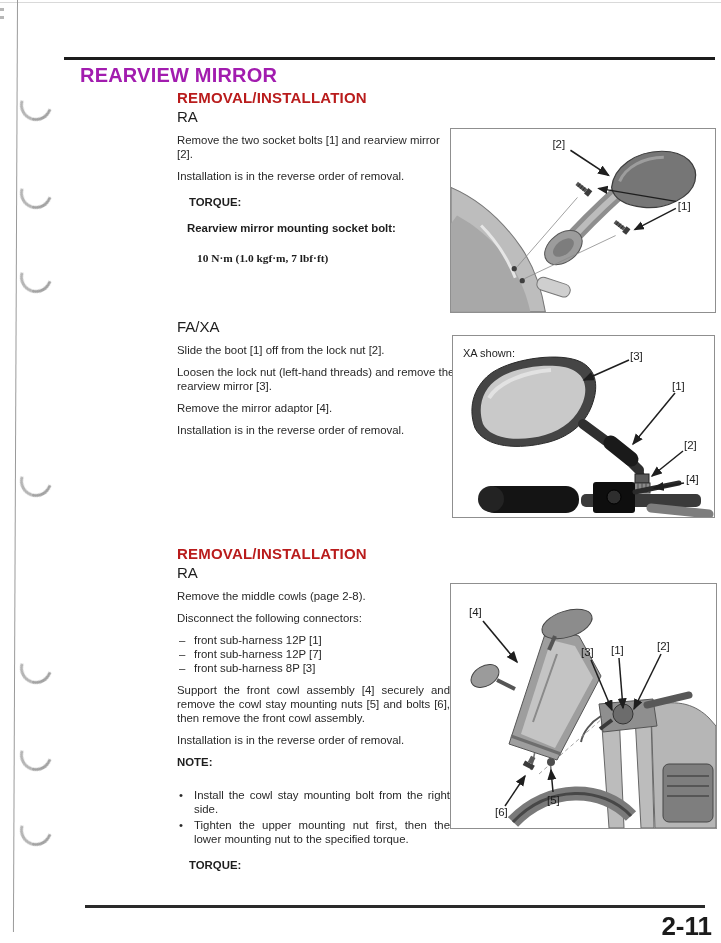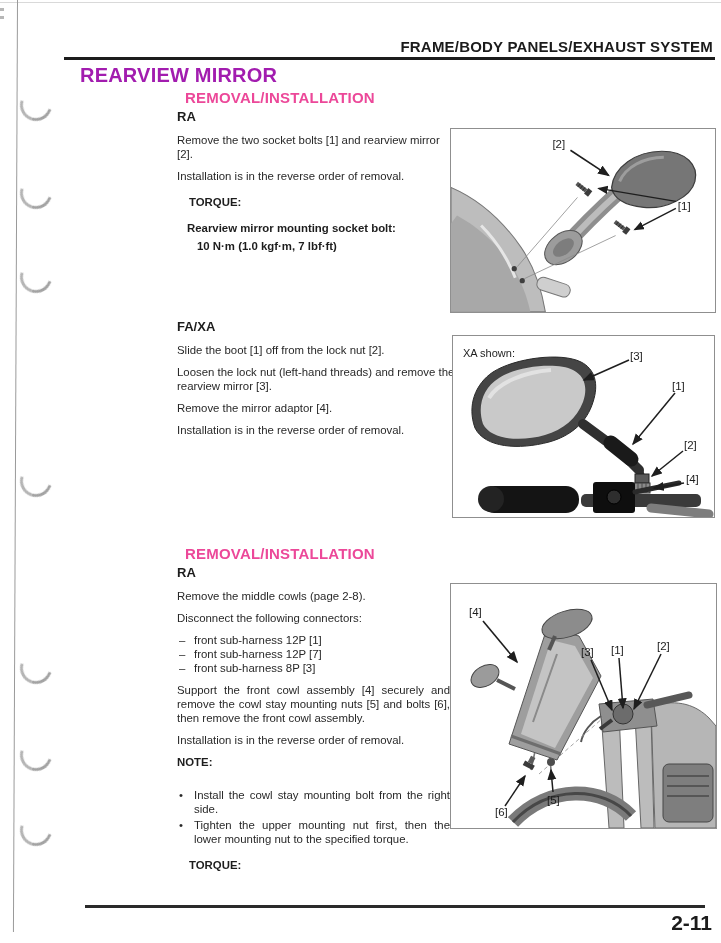--- a/index.html
+++ b/index.html
@@ -9,32 +9,32 @@
   .top-edge{position:absolute;left:0;top:2px;width:721px;height:1px;background:#d9d9d9;}
   .bind-line{position:absolute;left:17px;top:0;width:1px;height:932px;background:#9a9a9a;transform:rotate(0.25deg);transform-origin:top;}
   .edge-mark{position:absolute;left:0;width:4px;height:3px;background:#b7b7b7;}
   .hole{position:absolute;left:20px;width:26px;height:26px;border-radius:50%;
         border:3px solid transparent;border-left-color:#b5b5b5;border-bottom-color:#a3a3a3;
         transform:rotate(-28deg);filter:blur(0.4px);}
   
   .header-title{position:absolute;top:38px;right:8px;font-size:15px;font-weight:bold;letter-spacing:0.2px;color:#1b1b1b;}
   .header-rule{position:absolute;left:64px;top:57px;width:651px;height:3px;background:#1c1c1c;}
   .footer-rule{position:absolute;left:85px;top:905px;width:620px;height:3px;background:#2a2a2a;}
-  .page-number{position:absolute;top:911px;right:9px;font-size:21px;font-weight:bold;color:#1b1b1b;}
+  .page-number{position:absolute;top:911px;right:9px;font-size:26px;font-weight:bold;color:#1b1b1b;}
   
   .h1{position:absolute;left:80px;font-size:20px;font-weight:bold;color:#a21caf;letter-spacing:0.2px;}
   .col{position:absolute;left:177px;font-size:11.4px;line-height:14px;color:#282828;}
-  .col h2{margin:0 0 5px 8px;font-size:15px;font-weight:bold;color:#ec4899;letter-spacing:0.2px;}
-  .col h3{margin:0 0 9px 0;font-size:13px;font-weight:bold;color:#1d1d1d;}
+  .col h2{margin:0 0 5px 0;font-size:15px;font-weight:bold;color:#b91c1c;letter-spacing:0.2px;}
+  .col h3{margin:0 0 9px 0;font-size:15px;font-weight:normal;color:#1d1d1d;}
   .col p{margin:0 0 8px 0;}
   .just{text-align:justify;}
   .torque{font-weight:bold;color:#1d1d1d;}
   .torque .t1{margin:12px;}
   .torque .t2{margin:0 0 0 10px;}
-  .torque .t3{margin:4px 0 0 20px;}
+  .torque .t3{margin:16px 0 0 20px;font-family:Liberation Serif, serif;}
   ul.plain{list-style:none;margin:0 0 8px 0;padding:0;}
   ul.plain li{position:relative;padding-left:17px;margin:0;}
   ul.plain li .mk{position:absolute;left:2px;top:0;}
   ul.note li{margin-bottom:2px;text-align:justify;}
   
   .fig{position:absolute;background:#fff;border:1px solid #8f8f8f;}
   .fig svg{display:block;width:100%;height:100%;}
   svg text{font-family:"Liberation Sans",sans-serif;font-size:11.5px;fill:#1e1e1e;}
   svg text.cap{font-size:11px;}
 </style>
@@ -48,21 +48,20 @@
   <div class="edge-mark" style="top:8px"></div>
   <div class="edge-mark" style="top:16px"></div>
   <div class="hole" style="top:89px"></div>
   <div class="hole" style="top:177px"></div>
   <div class="hole" style="top:261px"></div>
   <div class="hole" style="top:465px"></div>
   <div class="hole" style="top:652px"></div>
   <div class="hole" style="top:739px"></div>
   <div class="hole" style="top:814px"></div>
 
-  <div class="header-title">FRAME/BODY PANELS/EXHAUST SYSTEM</div>
   <div class="header-rule"></div>
 
   <div class="h1" style="top:64px">REARVIEW MIRROR</div>
 
   <div class="col" style="top:91px;width:280px">
     <h2>REMOVAL/INSTALLATION</h2>
     <h3>RA</h3>
     <p>Remove the two socket bolts [1] and rearview mirror [2].</p>
     <p>Installation is in the reverse order of removal.</p>
     <div class="torque">

